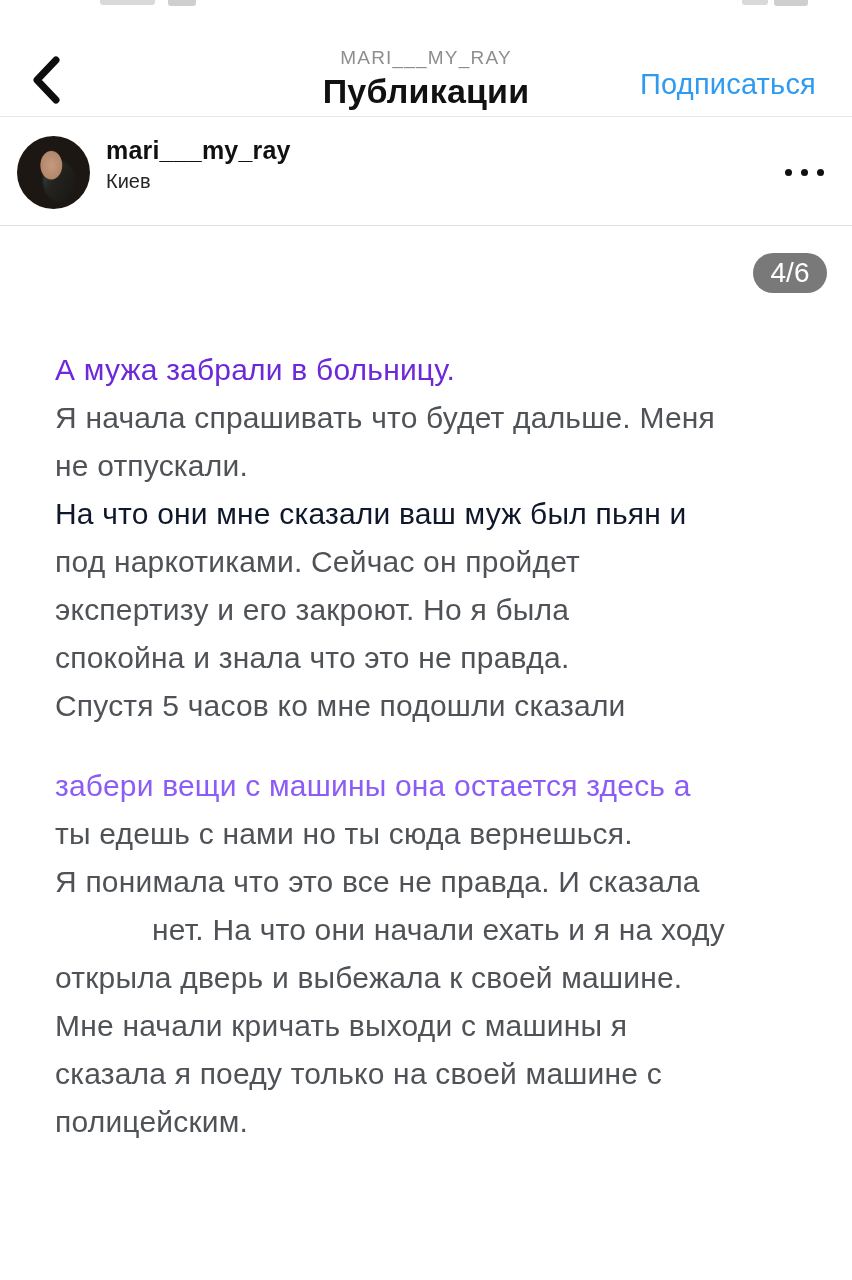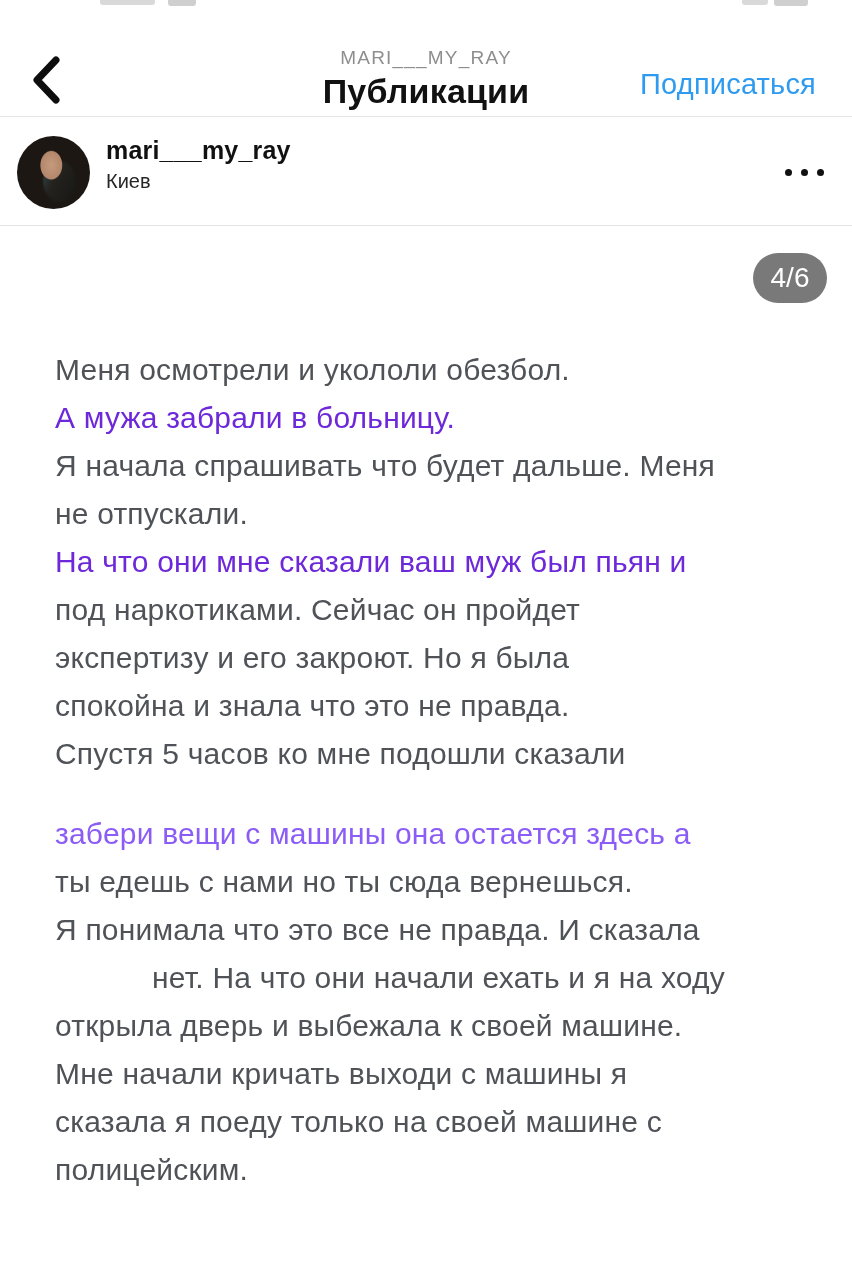--- a/index.html
+++ b/index.html
@@ -86,21 +86,21 @@
     background: #e3e3e3;
   }
 
   
   .post-image {
     position: absolute; top: 226px; left: 0; width: 852px; height: 1054px;
     background: #ffffff;
   }
   .page-badge {
     position: absolute; top: 27px; right: 25px;
-    min-width: 74px; height: 50px; padding: 0 16px;
+    min-width: 74px; height: 40px; padding: 0 16px;
     border-radius: 25px;
     display: flex; align-items: center; justify-content: center;
     font-size: 28px; font-weight: 400; color: #ffffff;
   }
   .story-text {
     position: absolute; top: 120px; left: 55px; right: 30px;
   }
   .story-line {
     font-size: 30px; line-height: 48px; font-weight: 400;
     letter-spacing: 0.2px; white-space: nowrap;
@@ -144,25 +144,24 @@
     <span class="dot"></span>
     <span class="dot"></span>
     <span class="dot"></span>
   </button>
 </div>
 <div class="profile-divider"></div>
 
 <div class="post-image">
   <div class="page-badge" style="background: rgba(110, 110, 110, 0.92);">4/6</div>
   <div class="story-text">
-      <div class="story-line" style="color: rgb(79, 83, 88);">Меня осмотрели и укололи обезбол.</div>
       <div class="story-line" style="color: #6d28d9;">А мужа забрали в больницу.</div>
       <div class="story-line" style="color: rgb(79, 83, 88);">Я начала спрашивать что будет дальше. Меня</div>
       <div class="story-line" style="color: rgb(79, 83, 88);">не отпускали.</div>
-      <div class="story-line" style="color: #6d28d9;">На что они мне сказали ваш муж был пьян и</div>
+      <div class="story-line" style="color: #0f172a;">На что они мне сказали ваш муж был пьян и</div>
       <div class="story-line" style="color: rgb(79, 83, 88);">под наркотиками. Сейчас он пройдет</div>
       <div class="story-line" style="color: rgb(79, 83, 88);">экспертизу и его закроют. Но я была</div>
       <div class="story-line" style="color: rgb(79, 83, 88);">спокойна и знала что это не правда.</div>
       <div class="story-line" style="color: rgb(79, 83, 88);">Спустя 5 часов ко мне подошли сказали</div>
       <div class="story-line" style="color: #8b5cf6; margin-top: 32px;">забери вещи с машины она остается здесь а</div>
       <div class="story-line" style="color: rgb(79, 83, 88);">ты едешь с нами но ты сюда вернешься.</div>
       <div class="story-line" style="color: rgb(79, 83, 88);">Я понимала что это все не правда. И сказала</div>
       <div class="story-line" style="color: rgb(79, 83, 88); text-align: center;">нет. На что они начали ехать и я на ходу</div>
       <div class="story-line" style="color: rgb(79, 83, 88);">открыла дверь и выбежала к своей машине.</div>
       <div class="story-line" style="color: rgb(79, 83, 88);">Мне начали кричать выходи с машины я</div>

